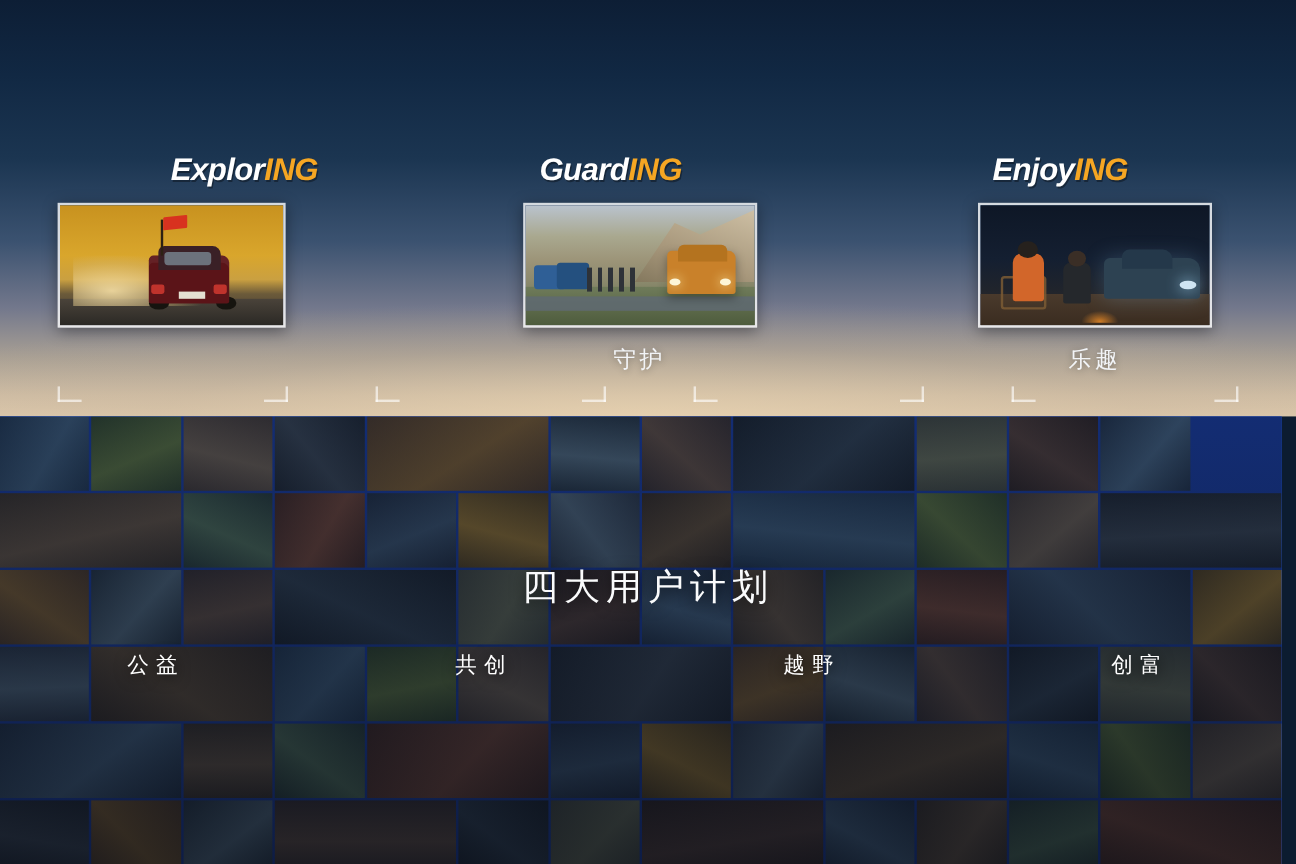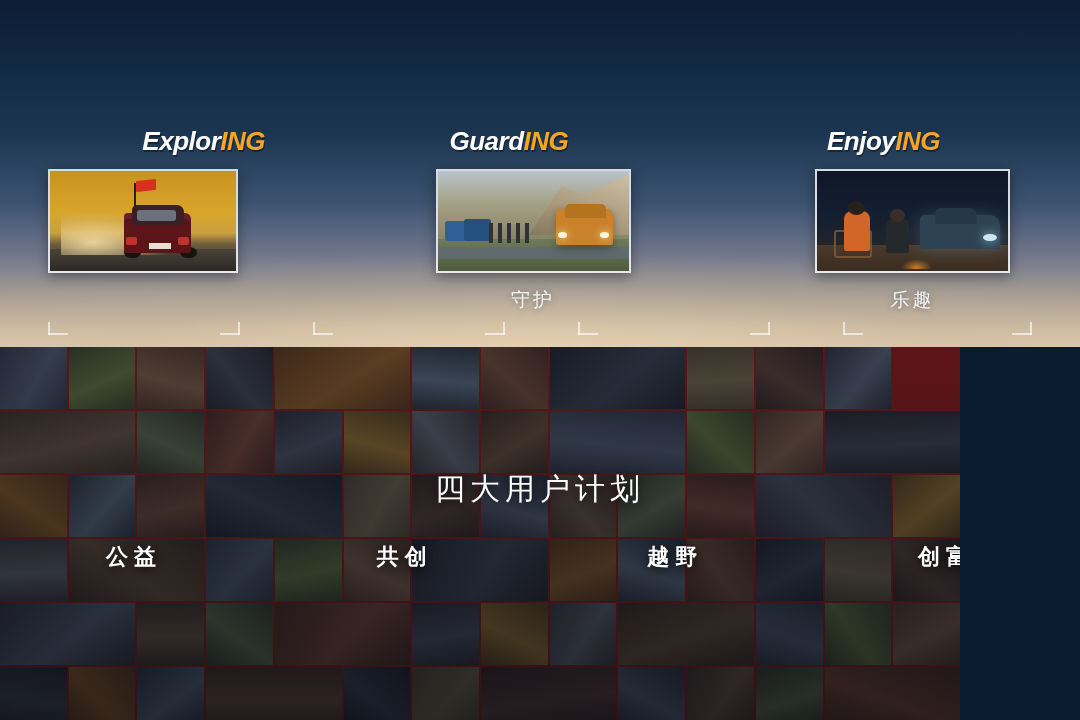--- a/index.html
+++ b/index.html
@@ -148,22 +148,22 @@
   .s4 .truckOc{ position:absolute; right:12%; bottom:53%; width:21%; height:14%; background:#b4731f; border-radius:5px 5px 0 0;}
   .s4 .hl{ position:absolute; bottom:33%; width:5%; height:6%; background:#fdf6d8; border-radius:50%; box-shadow:0 0 10px #fff0a8;}
   .s4 .hl.a{ right:32%;} .s4 .hl.b{ right:10%;}
   .s4 .tb{ position:absolute; bottom:30%; width:14%; height:20%; background:#2f5f96; border-radius:3px;}
   .s4 .tb.a{ left:4%;} .s4 .tb.b{ left:14%; background:#24507f; height:22%;}
   .s4 .people{ position:absolute; left:27%; bottom:28%; width:22%; height:20%;
     background:repeating-linear-gradient(90deg,#2e3238 0 4px,rgba(0,0,0,0) 4px 9px);}
 
   
   #plans-panel {
-    position:absolute; left:0; top:347px; width:960px; height:373px;
-    overflow:hidden; background:#b91c1c;padding-left:38px;
+    position:absolute; left:0; top:347px; width:1068px; height:373px;
+    overflow:hidden; background:#1d4ed8;padding-left:38px;
   }
   #mosaic {
     position:absolute; inset:0;
     display:grid;
     grid-template-columns:repeat(14,1fr);
     grid-auto-rows:62px;
     gap:2px;
   }
   #mosaic .tile { width:100%; height:100%; }
   #plans-overlay {
@@ -175,21 +175,21 @@
     position:absolute; top:469px - 347px; left:0; width:1080px; text-align:center;
     font-size:30px; letter-spacing:5px; color:#fafbfc; font-weight:400;
     text-shadow:0 2px 12px rgba(0,0,0,.8);
   }
   #plans-title{ top:122px; }
   #plans-row {
     position:absolute; top:195px; left:0; width:1080px;
     display:flex; justify-content:space-between; padding:0 106px;
   }
   .plan-item {
-    font-size:22px; letter-spacing:6px; color:#ffffff; font-weight:700;
+    font-size:18px; letter-spacing:6px; color:#ffffff; font-weight:400;
     text-shadow:0 2px 12px rgba(0,0,0,.85);
   }
 </style>
 </head>
 <body>
 
 <div id="stage">
 
   <section id="brand-panel">
 

